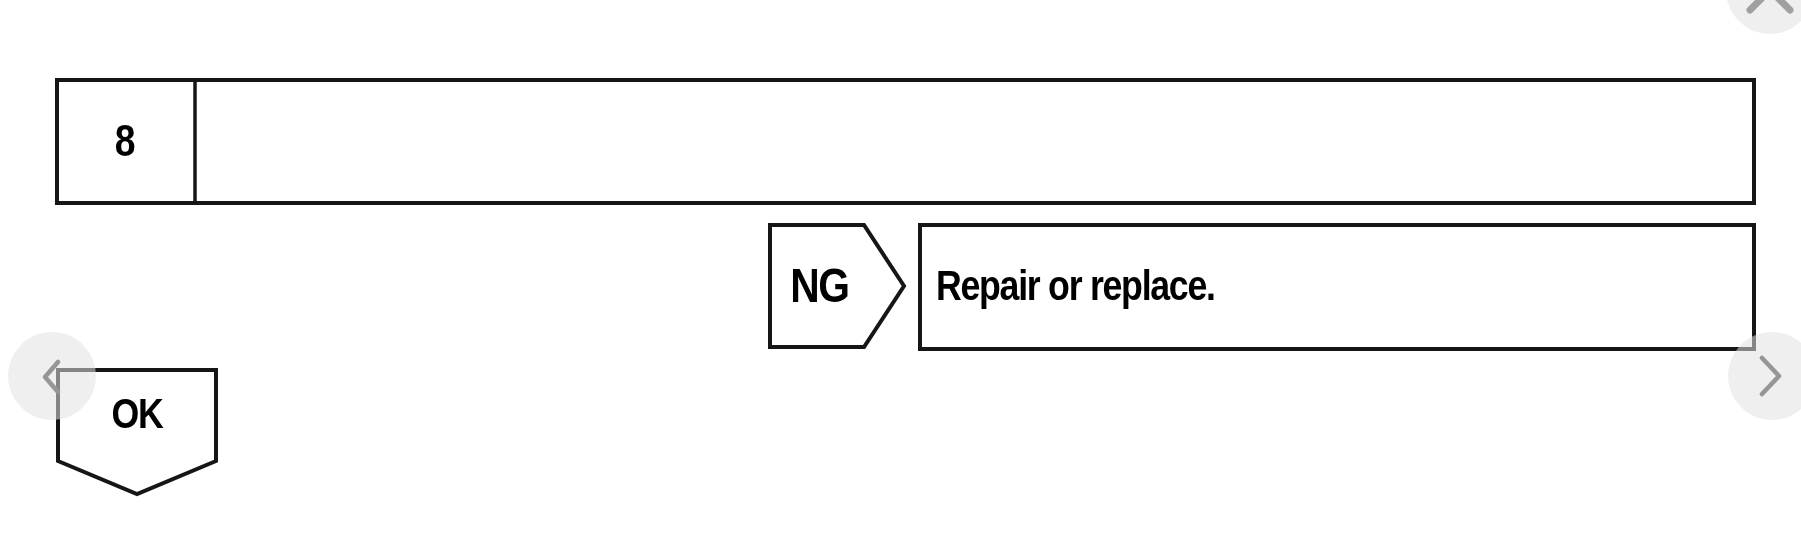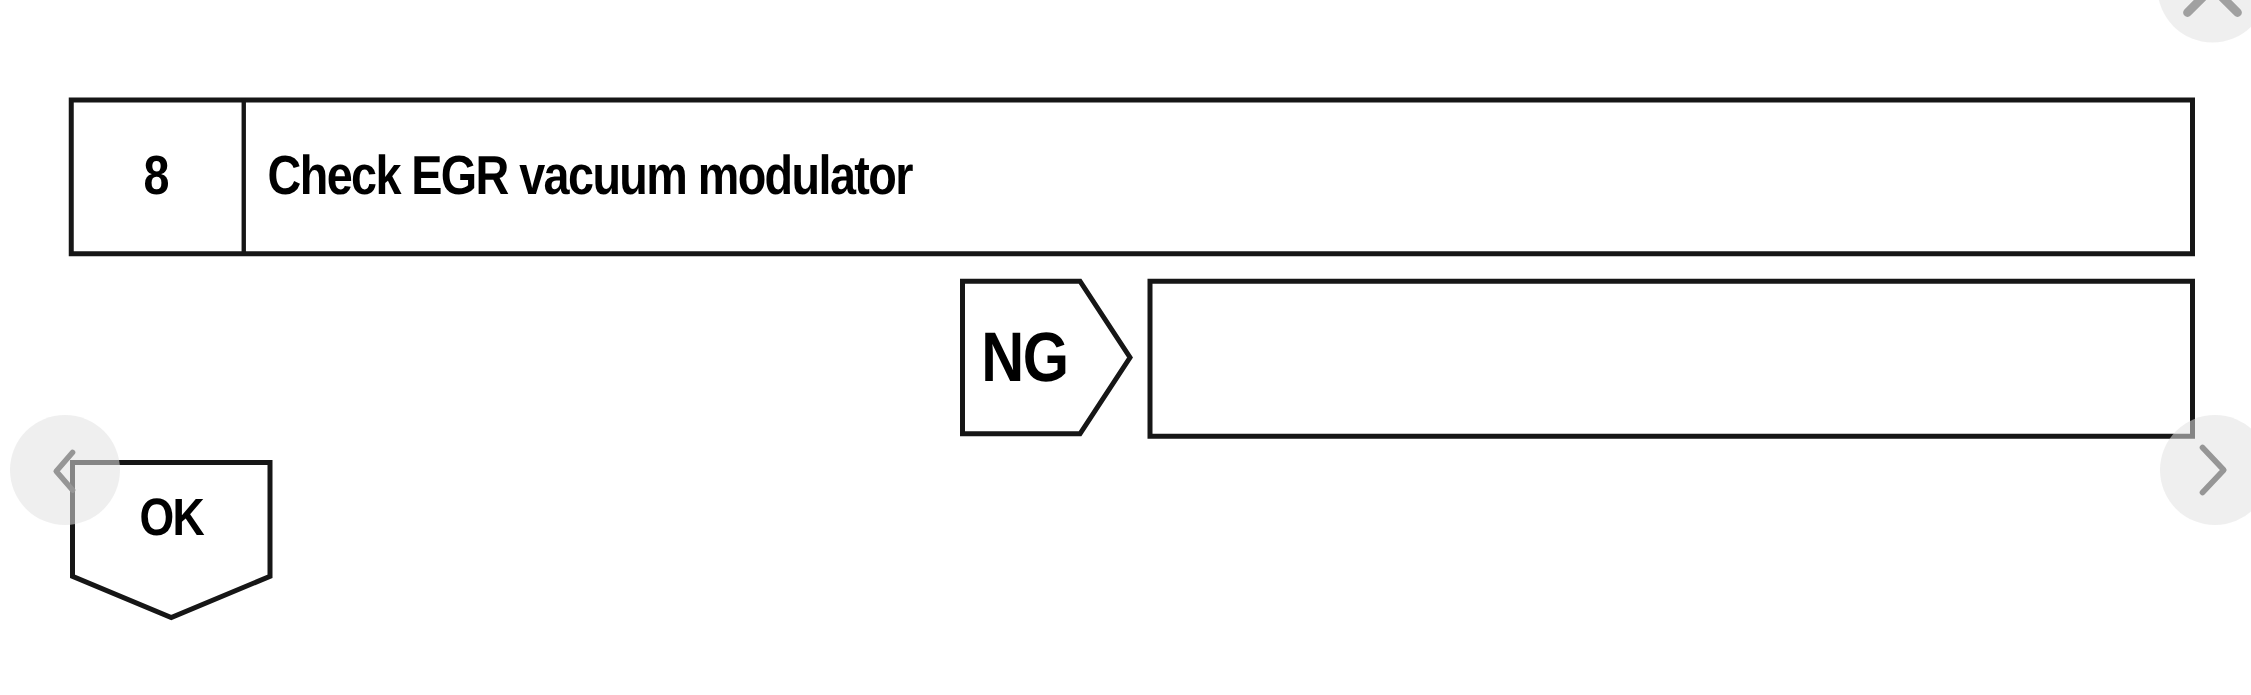--- a/index.html
+++ b/index.html
@@ -35,21 +35,21 @@
   .fc-left   { justify-content: flex-start; }
   .squeeze {
     display: inline-block;
     transform: scaleX(0.85);
   }
   .fc-left .squeeze { transform-origin: left center; }
   .fc-center .squeeze { transform-origin: center center; }
 
   .step-number   { left: 55px;  top: 80px;  width: 139px; height: 122px; font-size: 44px; }
   .step-title    { left: 214px; top: 80px;  width: 1200px; height: 122px; font-size: 44px; }
-  .ng-label      { left: 770px; top: 225px; width: 98px;  height: 120px; font-size: 56px; }
+  .ng-label      { left: 770px; top: 225px; width: 98px;  height: 120px; font-size: 48px; }
   .ng-action     { left: 936px; top: 225px; width: 700px; height: 122px; font-size: 42px; }
   .ok-label      { left: 58px;  top: 368px; width: 158px; height: 92px;  font-size: 42px; text-align: right; }
 
   .nav-btn {
     position: absolute;
     width: 88px; height: 88px;
     border-radius: 50%;
     background: rgba(225,225,225,0.55);
     border: none;
     padding: 0;
@@ -77,25 +77,25 @@
     <polygon points="770,225 864,225 904,286 864,347 770,347" fill="#ffffff" stroke="#161616" stroke-width="4"></polygon>
 
     <rect x="920" y="225" width="834" height="124" fill="#ffffff" stroke="#161616" stroke-width="4"></rect>
 
     <polygon points="58,370 216,370 216,461 137,494 58,461" fill="#ffffff" stroke="#161616" stroke-width="4"></polygon>
   </svg>
 
   <div class="fc-text fc-center step-number">
     <span class="squeeze">8</span>
   </div>
-  <div class="fc-text fc-left step-title">
-    <span class="squeeze">Check EGR vacuum modulator</span>
-  </div>
   <div class="fc-text fc-center ng-label">
     <span class="squeeze">NG</span>
+  </div>
+  <div class="fc-text fc-left ng-action">
+    <span class="squeeze">Repair or replace.</span>
   </div>
   <div class="fc-text fc-center ok-label">
     <span class="squeeze">OK</span>
   </div>
 
   <button class="nav-btn nav-prev" type="button">
     <svg viewBox="0 0 88 88" aria-hidden="true">
       <polyline points="50,30 37,45 50,60" fill="none" stroke="#969696" stroke-width="4.5" stroke-linecap="round" stroke-linejoin="round"></polyline>
     </svg>
   </button>

